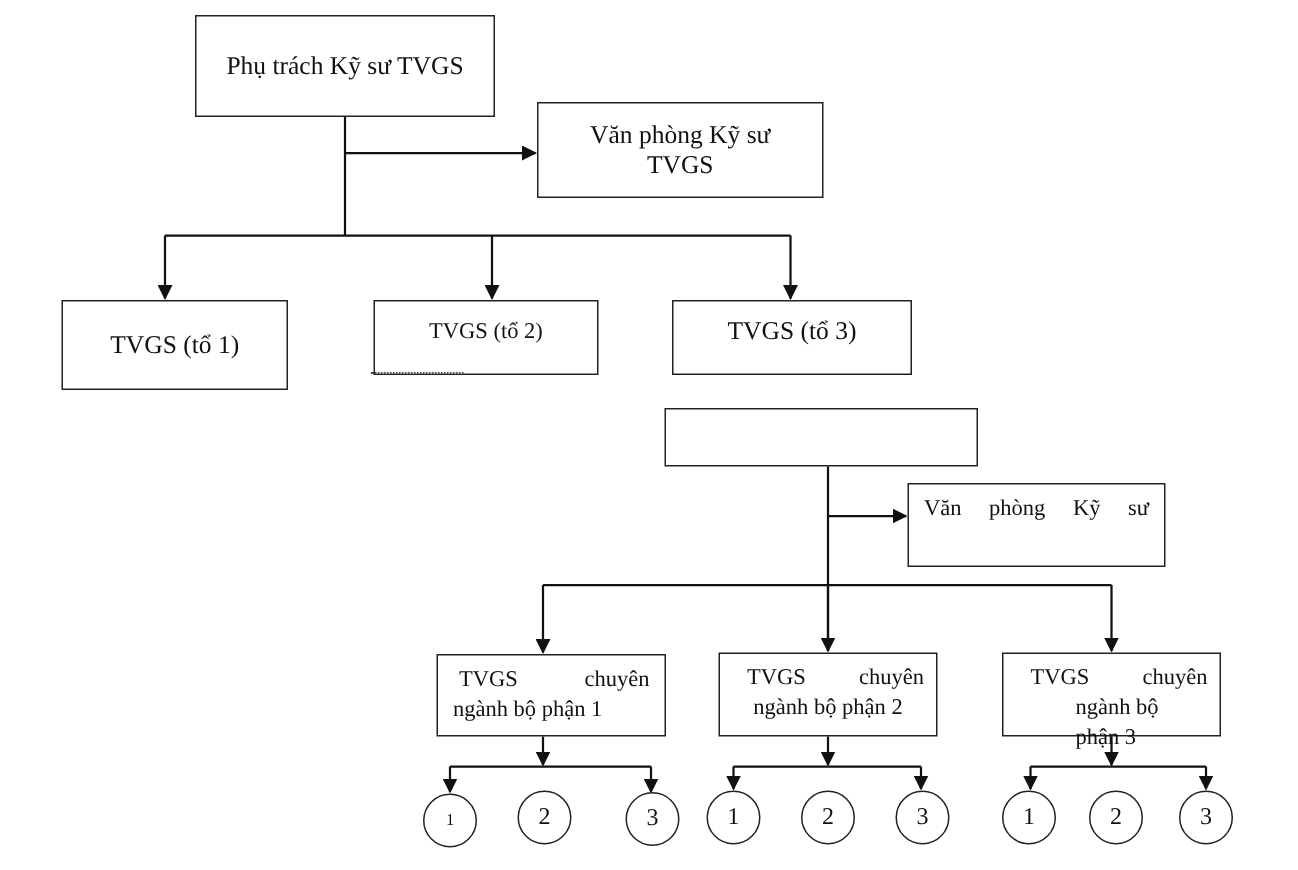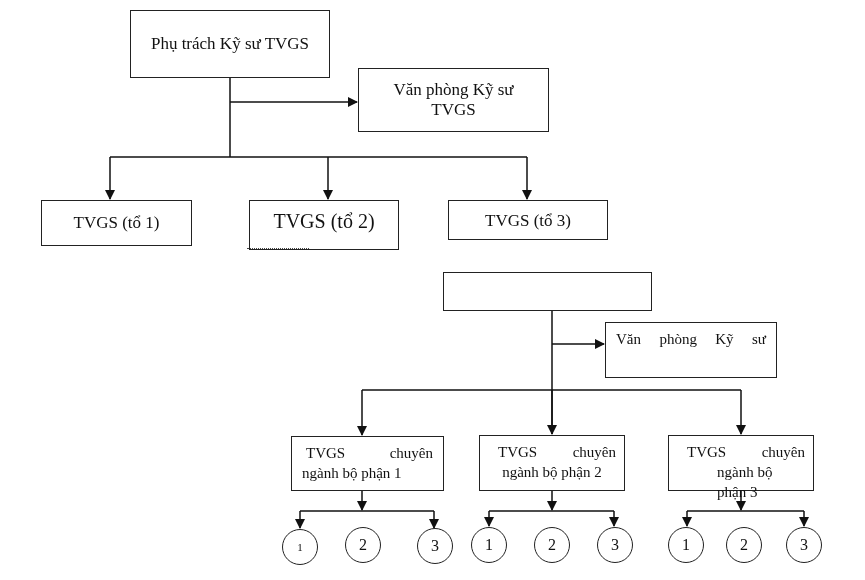--- a/index.html
+++ b/index.html
@@ -59,28 +59,28 @@
 
 <div class="box" style="left:130px; top:10px; width:200px; height:68px; font-size:17px;">
   <span>Phụ trách Kỹ sư TVGS</span>
 </div>
 
 <div class="box" style="left:358px; top:68px; width:191px; height:64px; flex-direction:column; font-size:17px;">
   <span>Văn phòng Kỹ sư</span>
   <span>TVGS</span>
 </div>
 
-<div class="box" style="left:41px; top:200px; width:151px; height:46px; font-size:17px;">
+<div class="box" style="left:41px; top:200px; width:151px; height:60px; font-size:17px;">
   <span>TVGS (tổ 1)</span>
 </div>
-<div class="box" style="left:249px; top:200px; width:150px; height:50px; font-size:20px; align-items:flex-start; padding-top:10px;">
+<div class="box" style="left:249px; top:200px; width:150px; height:50px; font-size:15px; align-items:flex-start; padding-top:10px;">
   <span>TVGS (tổ 2)</span>
 </div>
 <div class="stub"></div>
-<div class="box" style="left:448px; top:200px; width:160px; height:40px; font-size:17px; align-items:flex-start; padding-top:10px;">
+<div class="box" style="left:448px; top:200px; width:160px; height:50px; font-size:17px; align-items:flex-start; padding-top:10px;">
   <span>TVGS (tổ 3)</span>
 </div>
 
 <div class="box" style="left:443px; top:272px; width:209px; height:39px;">
   <span></span>
 </div>
 
 <div class="box" style="left:605px; top:322px; width:172px; height:56px; display:block; text-align:left; padding:6px 10px 0 10px; font-size:15px;">
   <div style="text-align:justify; text-align-last:justify;">Văn phòng Kỹ sư</div>
 </div>

